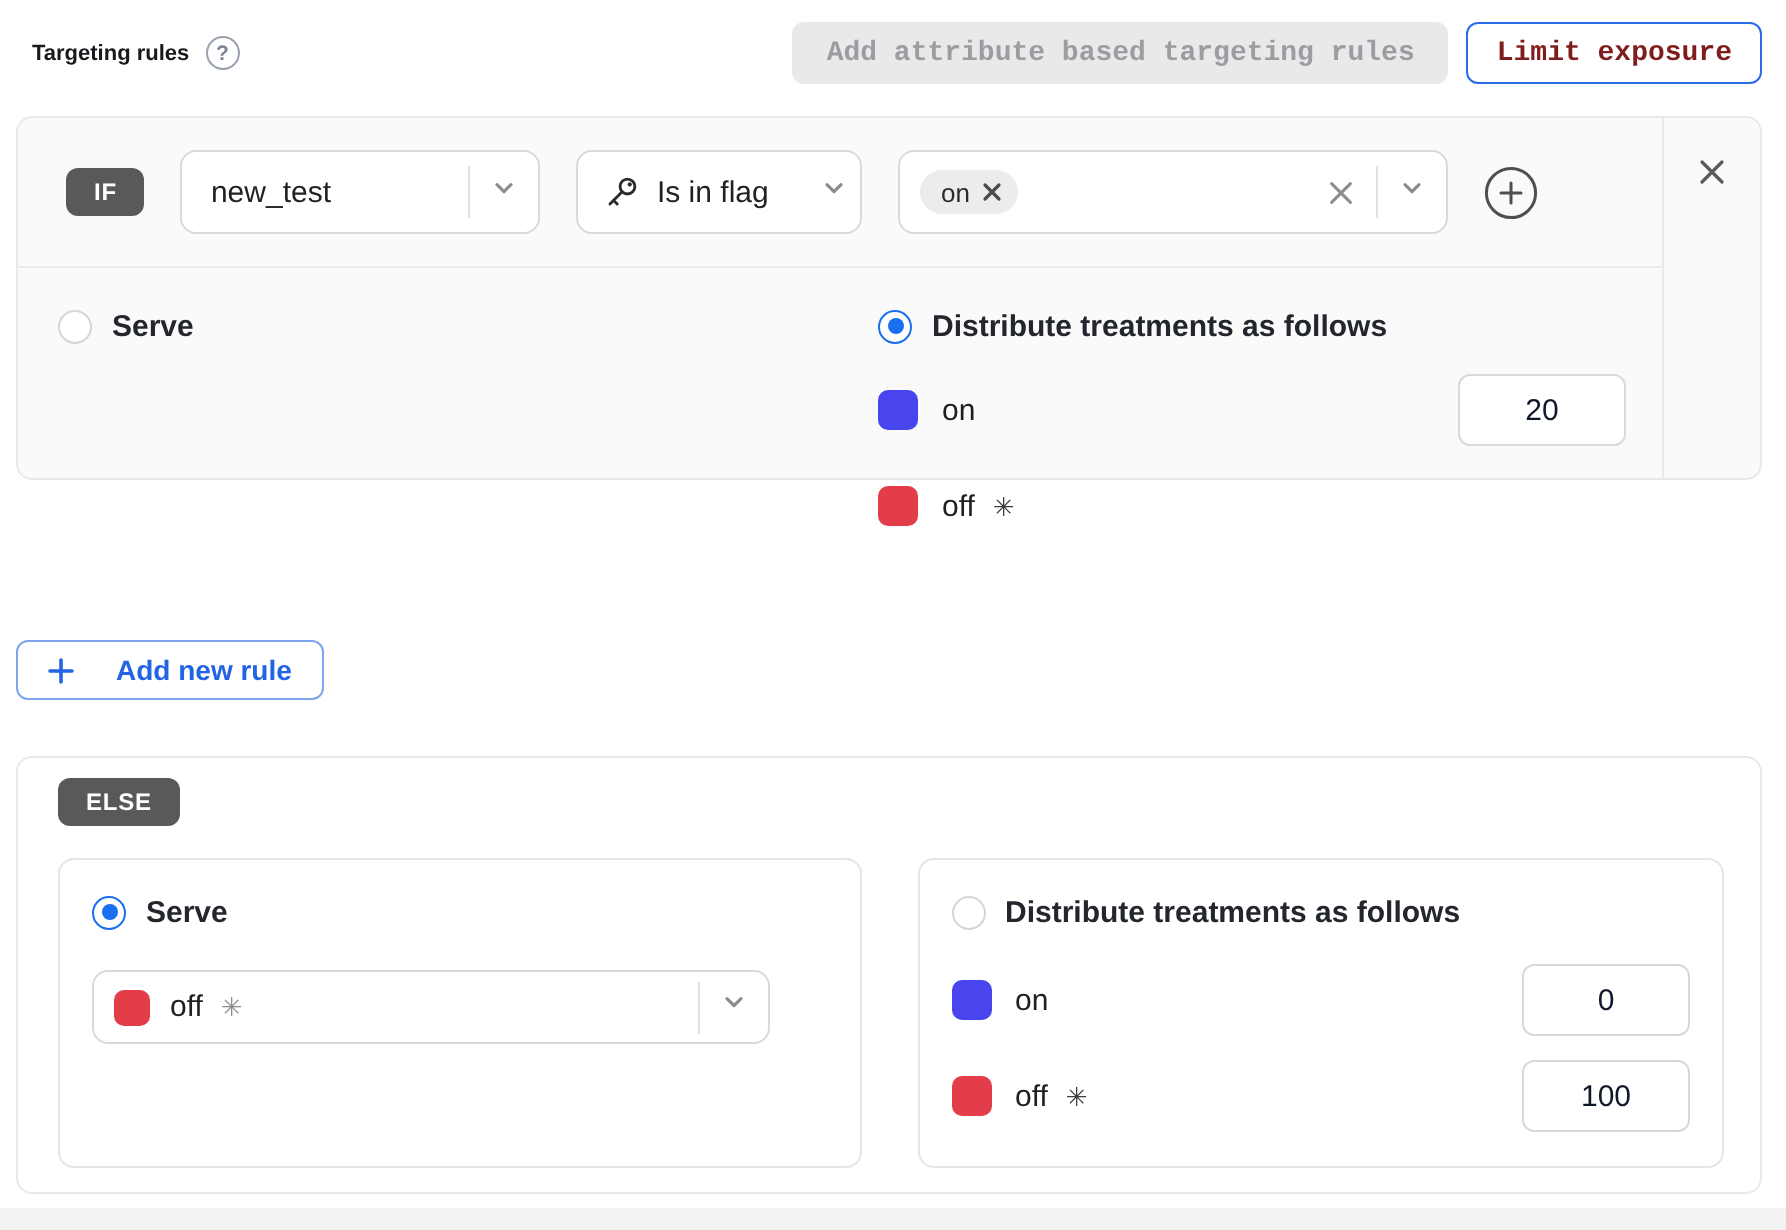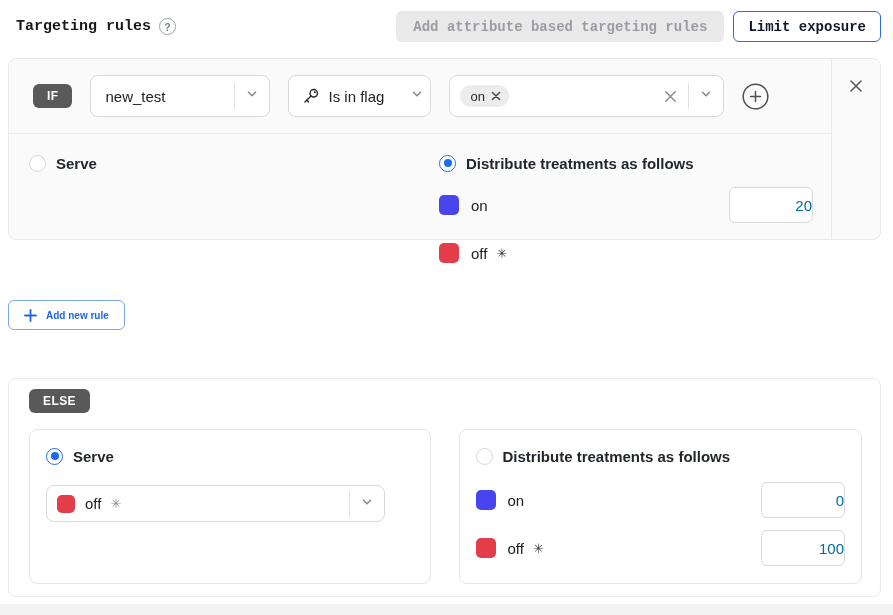--- a/index.html
+++ b/index.html
@@ -2,29 +2,29 @@
 <html><head>
 <meta charset="utf-8">
 <style>
   * { margin:0; padding:0; box-sizing:border-box; }
   html,body { width:893px; height:615px; background:#ffffff;
     font-family:"Liberation Sans", sans-serif; color:#1f2329; }
   .page { position:relative; width:893px; height:615px; overflow:hidden; background:#fff; }
 
   
   .header { display:flex; align-items:center; padding:11px 12px 0 16px; }
-  .title { font-size:15px; font-weight:700; color:#17191c;font-family:Liberation Mono, monospace; }
+  .title { font-size:11px; font-weight:700; color:#17191c; }
   .help-icon { margin-left:8px; width:17px; height:17px; border:1.5px solid #99a2ae;
     border-radius:50%; color:#7b8493; font-size:10.5px; font-weight:700;
     display:inline-flex; align-items:center; justify-content:center; cursor:pointer; }
   .header-spacer { flex:1; }
   .btn { height:31px; border-radius:6px; font-size:14px; font-weight:600; border:none;
     display:inline-flex; align-items:center; cursor:pointer; font-family:Liberation Mono, monospace; }
   .btn-disabled { background:#e9e9ea; color:#9c9ca2; padding:0 17px; }
-  .btn-outline { background:#fff; color:#0f172a; border:1px solid #2b6be8;
+  .btn-outline { background:#fff; color:#7f1d1d; border:1px solid #2b6be8;
     font-weight:700; padding:0 14px; margin-left:9px; }
 
   
   .rule-card { position:absolute; left:8px; top:58px; width:873px; height:182px;
     background:#fafafa; border:1px solid #e9e9e9; border-radius:8px; display:flex; }
   .rule-main { flex:1; min-width:0; display:flex; flex-direction:column; }
   .rule-side { width:49px; border-left:1px solid #e9e9e9; display:flex;
     justify-content:center; align-items:flex-start; padding-top:19px; }
   .rule-top { height:75px; flex:0 0 75px; display:flex; align-items:center; gap:18px;
     padding:0 12px 0 24px; border-bottom:1px solid #ebebeb; }
@@ -64,27 +64,27 @@
 
   .t-row { display:flex; align-items:center; height:36px; }
   .t-row.first { margin-top:14px; }
   .t-row + .t-row { margin-top:12px; }
   .t-swatch { width:20px; height:20px; border-radius:5px; flex:0 0 auto; }
   .sw-on { background:#4845ef; }
   .sw-off { background:#e23d48; }
   .t-name { font-size:15px; color:#202020; margin-left:12px; }
   .t-marker { font-size:13px; color:#3c3c3c; margin-left:9px; }
   .t-input { margin-left:auto; width:84px; height:36px; border:1px solid #d9d9d9;
-    border-radius:6px; background:#fff; text-align:right; font-size:15px; color:#0369a1;
+    border-radius:6px; background:#fff; text-align:center; font-size:15px; color:#0f172a;
     font-family:inherit; outline:none; }
 
   
-  .add-rule { position:absolute; left:8px; top:300px; height:30px; display:inline-flex;
-    align-items:center; gap:9px; padding:0 15px; background:#fff; border:1px solid #7fa4ee;
-    border-radius:6px; color:#2264e5; font-size:10px; font-weight:700; cursor:pointer;
+  .add-rule { position:absolute; left:8px; top:320px; height:30px; display:inline-flex;
+    align-items:center; gap:21px; padding:0 15px; background:#fff; border:1px solid #7fa4ee;
+    border-radius:6px; color:#2264e5; font-size:14px; font-weight:700; cursor:pointer;
     font-family:inherit; }
 
   
   .else-card { position:absolute; left:8px; top:378px; width:873px; height:219px;
     background:#fff; border:1px solid #e9e9e9; border-radius:8px; padding:10px 18px 0 20px; }
   .else-panels { display:flex; gap:28px; margin-top:16px; }
   .panel { background:#fff; border:1px solid #e5e5e5; border-radius:8px; height:155px;
     padding:16px; }
   .panel-left { width:402px; }
   .panel-right { width:404px; display:flex; flex-direction:column; }

